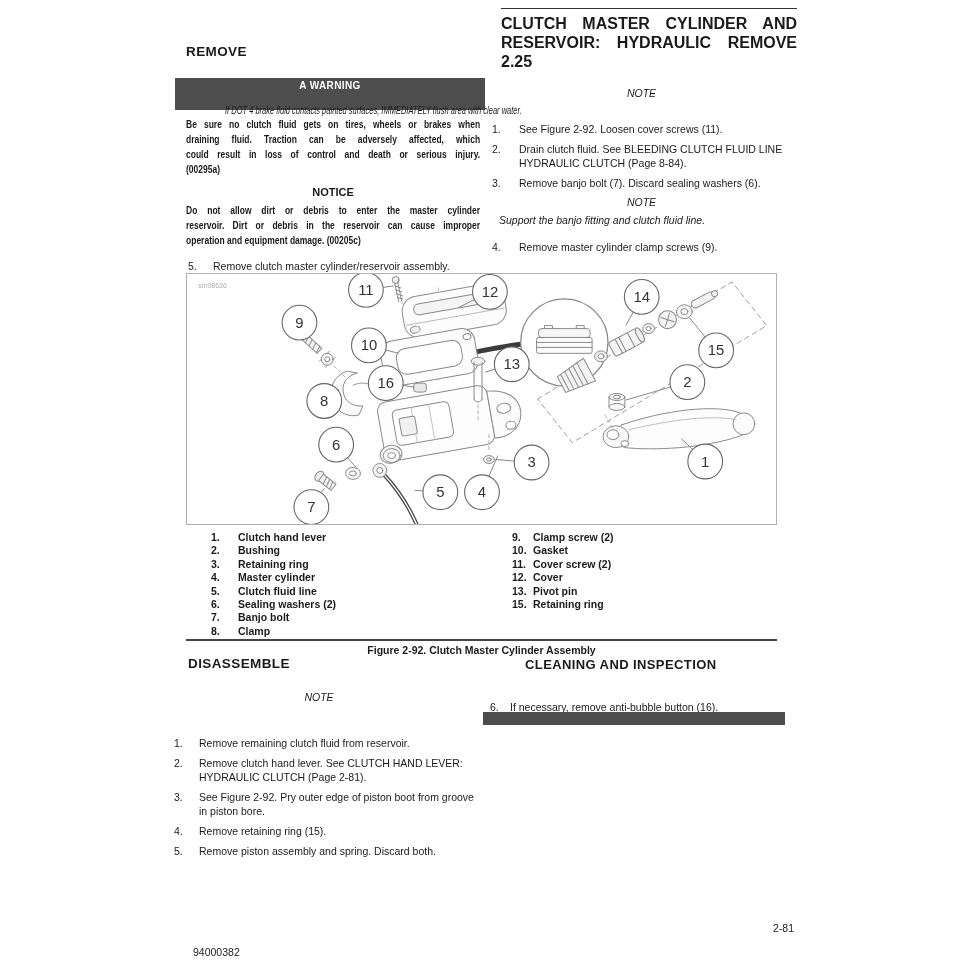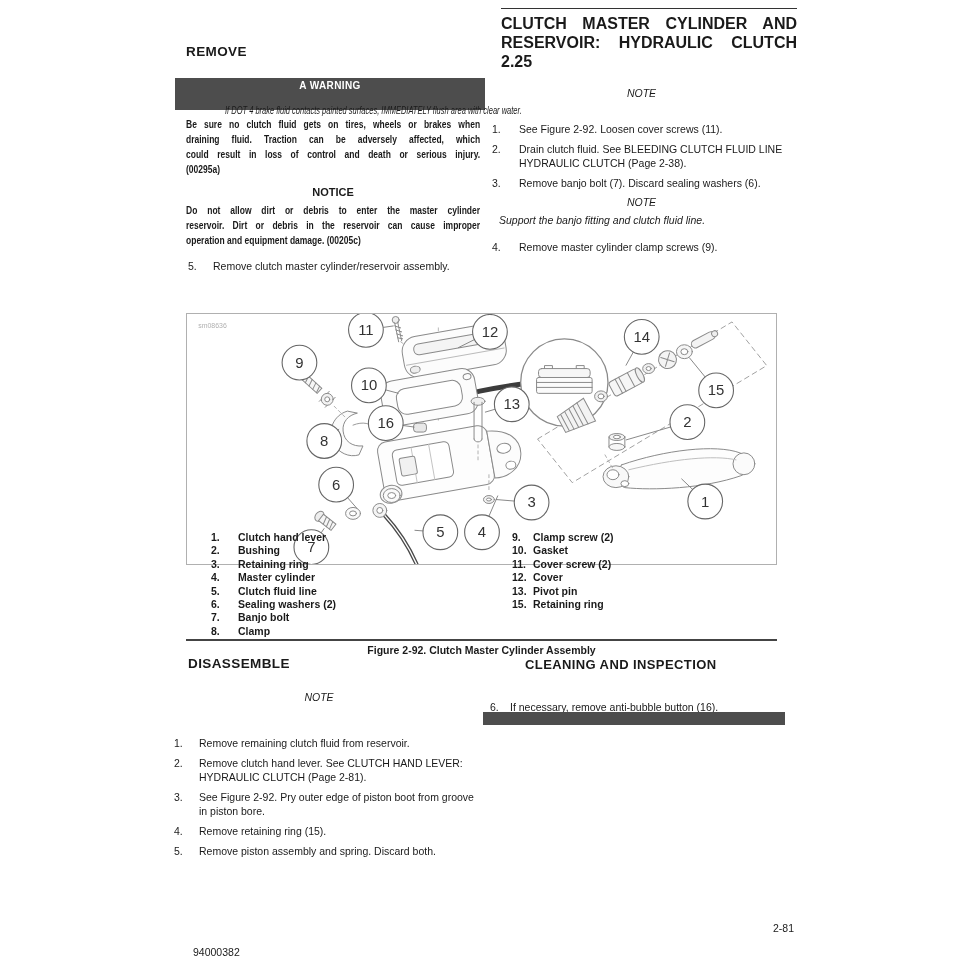--- a/index.html
+++ b/index.html
@@ -27,21 +27,21 @@
   .title{font-weight:bold;font-size:16px;line-height:19px;}
   .title .jline{text-align:justify;text-align-last:justify;}
   .title .jline.lastline{text-align-last:left;}
   .note{font-size:10.5px;font-style:italic;text-align:center;}
   .smalltext{font-size:10.5px;line-height:14px;}
   .steps .step{display:flex;font-size:10.5px;line-height:14px;margin-bottom:6px;}
   .steps .step .num{flex:none;width:27px;}
   .steps .step .txt{flex:1;}
   .step1{display:flex;font-size:10.5px;line-height:14px;}
   .step1 .num{flex:none;}
-  .figbox{border:1px solid #b0b0b0;box-sizing:border-box;margin-top:40px;}
+  .figbox{border:1px solid #b0b0b0;box-sizing:border-box;}
   .legend .row{display:flex;font-weight:bold;font-size:10.5px;line-height:13.4px;}
   .legend .row .num{flex:none;}
   .figrule{background:#444;}
   .caption{font-weight:bold;font-size:10.5px;text-align:center;}
   .rule{background:#333;}
   .footer{font-size:10.5px;}
 </style>
 </head>
 <body>
 
@@ -72,36 +72,36 @@
 
   <div class="abs step1" style="left:188px;top:259px;width:300px;">
     <span class="num" style="width:25px;">5.</span>
     <span class="txt">Remove clutch master cylinder/reservoir assembly.</span>
   </div>
 
   <div class="abs rule" style="left:501px;top:8px;width:296px;height:1.2px;"></div>
 
   <div class="abs title" style="left:501px;top:14px;width:296px;">
       <div class="jline">CLUTCH MASTER CYLINDER AND</div>
-      <div class="jline">RESERVOIR: HYDRAULIC CLUTCH</div>
+      <div class="jline">RESERVOIR: HYDRAULIC REMOVE</div>
       <div class="jline lastline">2.25</div>
     </div>
 
   <div class="abs note" style="left:483px;top:87px;width:317px;">NOTE</div>
 
   <div class="abs steps" style="left:492px;top:122px;width:308px;">
 
       <div class="step">
         <span class="num">1.</span>
         <span class="txt">See Figure 2-92. Loosen cover screws (11).</span>
       </div>
 
       <div class="step">
         <span class="num">2.</span>
-        <span class="txt">Drain clutch fluid. See BLEEDING CLUTCH FLUID LINE HYDRAULIC CLUTCH (Page 2-38).</span>
+        <span class="txt">Drain clutch fluid. See BLEEDING CLUTCH FLUID LINE HYDRAULIC CLUTCH (Page 8-84).</span>
       </div>
 
       <div class="step">
         <span class="num">3.</span>
         <span class="txt">Remove banjo bolt (7). Discard sealing washers (6).</span>
       </div>
     </div>
 
   <div class="abs note" style="left:483px;top:196px;width:317px;">NOTE</div>
 

